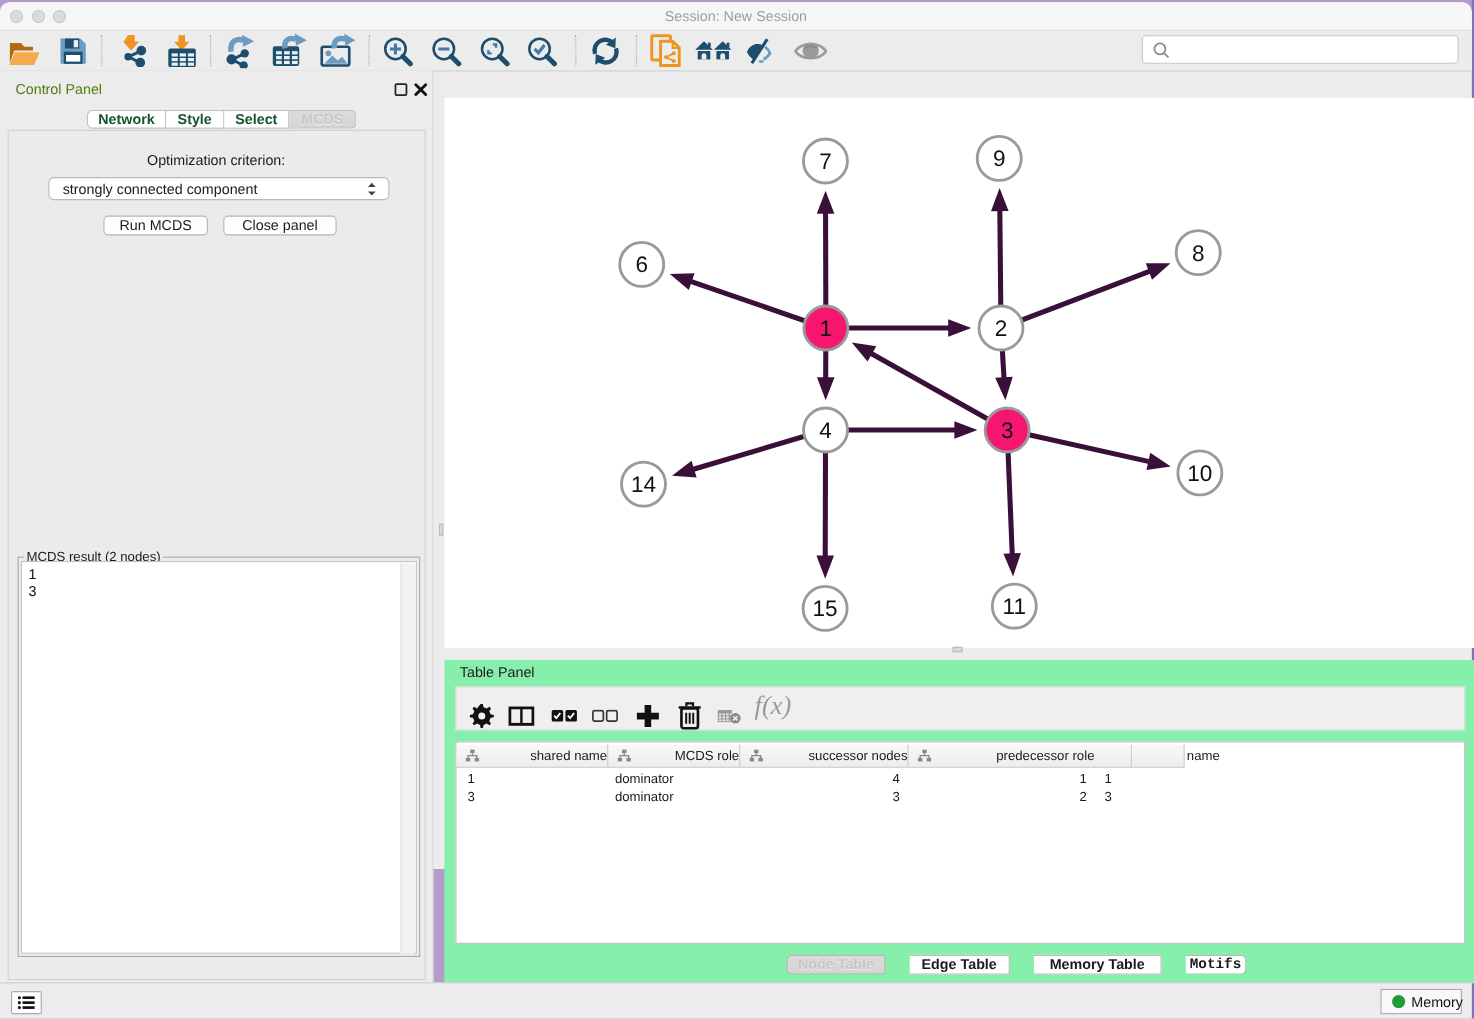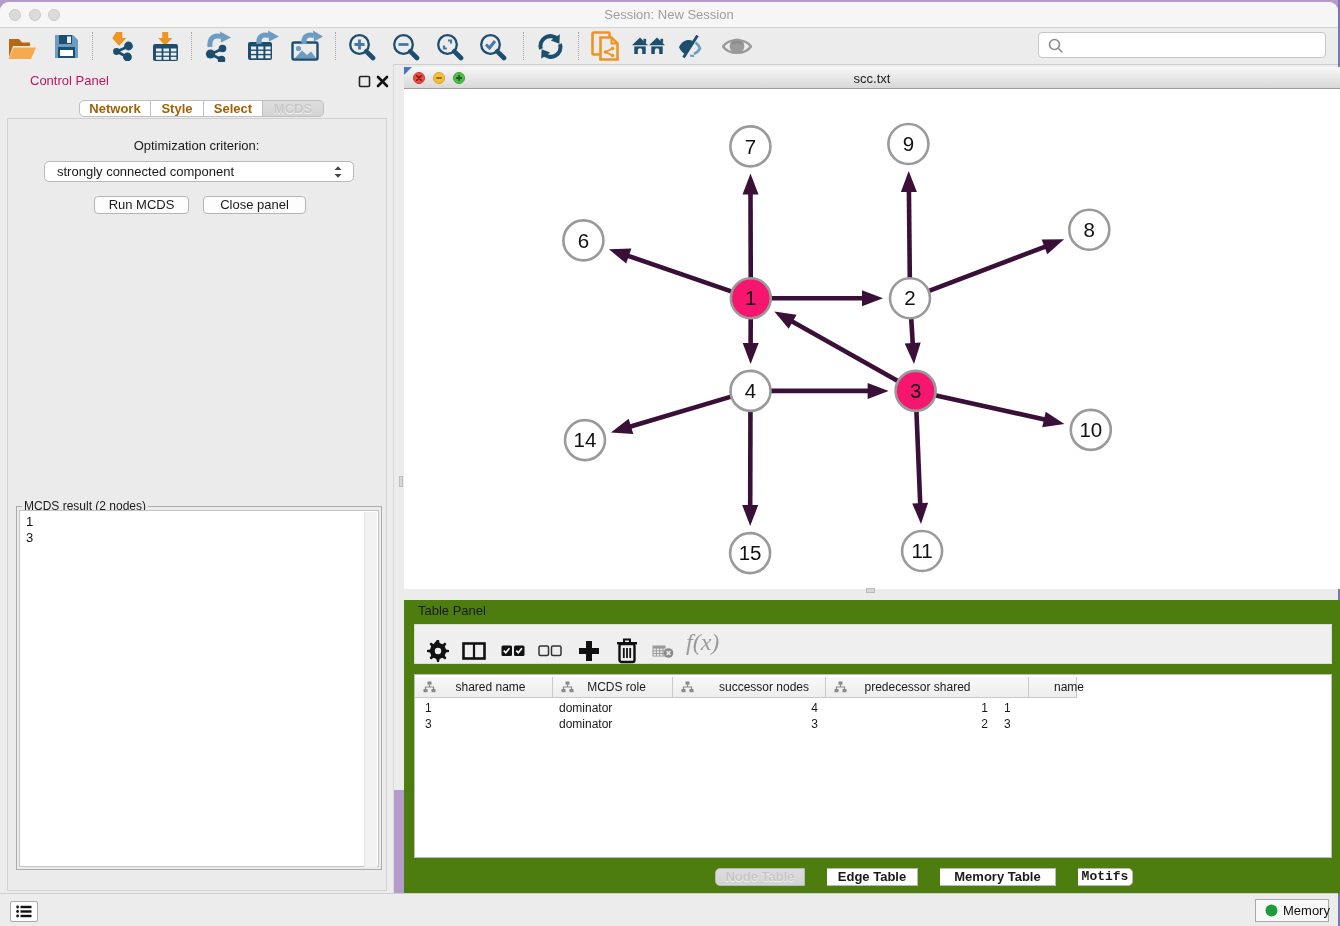--- a/index.html
+++ b/index.html
@@ -10,48 +10,48 @@
 
 #titlebar{position:absolute;left:0;top:0;width:100%;height:25px;background:#F6F6F6;border-radius:9px 9px 0 0;border-bottom:1px solid #D3D3D3;}
 .tl{position:absolute;top:7px;width:12px;height:12px;border-radius:50%;background:#DBDBDB;border:1px solid #C9C9C9;box-sizing:border-box;}
 #wtitle{position:absolute;top:5px;left:0;width:100%;text-align:center;font-size:13px;color:#9E9E9E;}
 
 #toolbar{position:absolute;left:0;top:26px;width:100%;height:36px;background:#ECECEC;border-bottom:1px solid #CFCFCF;}
 .sep{position:absolute;top:4px;height:28px;width:0;border-left:1px dotted #A8A8A8;}
 #search{position:absolute;left:1038px;top:4px;width:288px;height:26px;background:#fff;border:1px solid #C6C6C6;border-radius:4px;box-sizing:border-box;}
 
 #cpanel{position:absolute;left:0;top:62px;width:393px;height:830px;background:#ECECEC;border-right:1px solid #D8D8D8;}
-#cphead{position:absolute;left:14px;top:9px;font-size:13px;color:#be185d;margin-left:16px;}
+#cphead{position:absolute;left:14px;top:9px;font-size:13px;color:#4d7c0f;}
 .tabrow{position:absolute;display:flex;}
-.tab{box-sizing:border-box;height:17px;background:#FFF;border:1px solid #BFBFBF;border-left:none;font-size:13px;font-weight:bold;color:#a16207;text-align:center;line-height:15px;}
+.tab{box-sizing:border-box;height:17px;background:#FFF;border:1px solid #BFBFBF;border-left:none;font-size:13px;font-weight:bold;color:#14532d;text-align:center;line-height:15px;}
 .tab.first{border-left:1px solid #BFBFBF;border-radius:5px 0 0 5px;}
 .tab.last{border-radius:0 5px 5px 0;}
 .tab.sel{background:linear-gradient(#DCDCDC,#D4D4D4);color:#C8C8C8;text-shadow:0 1px 0 #F0F0F0;}
 #cpbody{position:absolute;left:7px;top:54px;width:378px;height:771px;background:#EBEBEB;border:1px solid #D2D2D2;border-top:1px solid #CFCFCF;}
 #optlabel{position:absolute;left:0;top:74px;width:393px;text-align:center;font-size:13px;color:#1a1a1a;}
 #dropdown{position:absolute;left:44px;top:97px;width:310px;height:21px;background:#FFF;border:1px solid #B9B9B9;border-radius:5px;box-sizing:border-box;font-size:13px;color:#1a1a1a;line-height:19px;padding-left:12px;}
 .btn{position:absolute;height:18px;background:#FDFDFD;border:1px solid #B5B5B5;border-radius:4px;box-sizing:border-box;font-size:13px;color:#1a1a1a;text-align:center;line-height:16px;}
 #fieldset{position:absolute;left:16px;top:442px;width:366px;height:364px;border:1px solid #ABABAB;box-sizing:border-box;}
 #legend{position:absolute;left:5px;top:-8px;background:#ECECEC;font-size:12px;color:#1a1a1a;padding:0 2px;}
 #resultbox{position:absolute;left:2px;top:3px;width:360px;height:357px;background:#fff;border:1px solid #C4C4C4;box-sizing:border-box;}
 #resultscroll{position:absolute;right:1px;top:1px;width:12px;height:355px;background:#F2F2F2;border-left:1px solid #E2E2E2;}
 
 #netwin{position:absolute;left:404px;top:65px;width:936px;height:525px;}
 #nettitle{position:absolute;left:0;top:0;width:100%;height:22px;background:linear-gradient(#F7F7F7,#D8D8D8);border-bottom:1px solid #9E9E9E;box-sizing:border-box;}
 .tl2{position:absolute;top:5px;width:12px;height:12px;border-radius:50%;box-sizing:border-box;}
 .tl2 svg{position:absolute;left:0;top:0;}
 #netname{position:absolute;top:4px;left:0;width:100%;text-align:center;font-size:13px;color:#222;}
 #canvas{position:absolute;left:0;top:22px;width:936px;height:500px;background:#fff;}
 
-#tpanel{position:absolute;left:404px;top:598px;width:936px;height:294px;background:#4d7c0f;}
+#tpanel{position:absolute;left:404px;top:598px;width:936px;height:294px;background:#86efac;}
 #tphead{position:absolute;left:14px;top:3px;font-size:13px;color:#1a1a1a;}
 #ttoolbar{position:absolute;left:10px;top:24px;width:918px;height:40px;background:#EFEFEF;border:1px solid #DADADA;box-sizing:border-box;}
 #tablewrap{position:absolute;left:10px;top:74px;width:918px;height:184px;background:#fff;border:1px solid #BDBDBD;box-sizing:border-box;}
 #thead{position:absolute;left:0;top:2px;width:661px;height:20px;background:linear-gradient(#F8F8F8,#EDEDED);border-bottom:1px solid #C9C9C9;border-right:1px solid #C9C9C9;}
-.th{position:absolute;top:0;height:20px;border-left:1px solid #C9C9C9;box-sizing:border-box;font-size:12px;color:#1a1a1a;text-align:center;line-height:20px;}
+.th{position:absolute;top:0;height:20px;border-left:1px solid #C9C9C9;box-sizing:border-box;font-size:12px;color:#1a1a1a;text-align:right;line-height:20px;}
 .td{position:absolute;font-size:12px;color:#1a1a1a;height:16px;line-height:16px;}
 
 #btabs{position:absolute;display:flex;left:289px;top:267.5px;}
 .btab{box-sizing:border-box;height:18px;background:#FFF;border:1px solid #B9B9B9;border-left:none;font-size:13px;font-weight:bold;color:#1a1a1a;text-align:center;line-height:16px;margin-left:22px;}
 .btab.first{border-left:1px solid #B9B9B9;border-radius:5px 0 0 5px;}
 .btab.last{border-radius:0 5px 5px 0;font-family:Liberation Mono, monospace;}
 .btab.sel{background:linear-gradient(#DCDCDC,#D4D4D4);color:#C6C6C6;text-shadow:0 1px 0 #F0F0F0;}
 
 #statusbar{position:absolute;left:0;top:891px;width:1338px;height:35px;background:#ECECEC;border-top:1px solid #CFCFCF;}
 #listbtn{position:absolute;left:10px;top:7px;width:28px;height:21px;background:#FDFDFD;border:1px solid #ABABAB;box-sizing:border-box;border-radius:2px;}
@@ -227,41 +227,20 @@
     <div class="btn" style="left:203px;top:132px;width:103px;">Close panel</div>
     <div id="fieldset">
       <div id="legend">MCDS result (2 nodes)</div>
       <div id="resultbox">
         <div style="position:absolute;left:6px;top:3px;font-size:13px;color:#111;line-height:16px;">1<br>3</div>
         <div id="resultscroll"></div>
       </div>
     </div>
   </div>
   <div id="netwin">
-    <div id="nettitle">
-      <svg width="8" height="8" style="position:absolute;left:0;top:0">
-          <path d="M0 0 L8 0 L0 8 Z" fill="#4A74C9"></path>
-        </svg>
-      <div class="tl2" style="left:9px;background:#EE4B43;border:1px solid #C93A33;">
-          <svg width="10" height="10" viewBox="0 0 10 10">
-            <path d="M2.8 2.8 L7.2 7.2 M7.2 2.8 L2.8 7.2" stroke="#7E1410" stroke-width="1.6" stroke-linecap="round"></path>
-          </svg>
-        </div>
-      <div class="tl2" style="left:29px;background:#F6BD36;border:1px solid #D9A32B;">
-          <svg width="10" height="10" viewBox="0 0 10 10">
-            <line x1="2.2" y1="5" x2="7.8" y2="5" stroke="#8F6A11" stroke-width="1.8"></line>
-          </svg>
-        </div>
-      <div class="tl2" style="left:49px;background:#4EBD4A;border:1px solid #3E9E3B;">
-          <svg width="10" height="10" viewBox="0 0 10 10">
-            <path d="M5 2 L5 8 M2 5 L8 5" stroke="#1D5F1B" stroke-width="1.8"></path>
-          </svg>
-        </div>
-      <div id="netname">scc.txt</div>
-    </div>
     <div id="canvas">
         <svg width="936" height="500" viewBox="0 0 936 500" style="position:absolute;left:0;top:-1.3px">
 <line x1="346.8" y1="210.2" x2="346.5" y2="103.4" stroke="#3A1038" stroke-width="4.6"></line>
 <polygon points="346.5,85.4 354.5,106.4 338.5,106.4" fill="#3A1038"></polygon>
 <line x1="346.8" y1="210.2" x2="221.9" y2="167.1" stroke="#3A1038" stroke-width="4.6"></line>
 <polygon points="204.9,161.2 227.4,160.5 222.2,175.6" fill="#3A1038"></polygon>
 <line x1="346.8" y1="210.2" x2="461.0" y2="210.2" stroke="#3A1038" stroke-width="4.6"></line>
 <polygon points="479.0,210.2 458.0,218.2 458.0,202.2" fill="#3A1038"></polygon>
 <line x1="346.8" y1="210.2" x2="346.6" y2="257.9" stroke="#3A1038" stroke-width="4.6"></line>
 <polygon points="346.6,275.9 338.7,254.9 354.7,254.9" fill="#3A1038"></polygon>
@@ -380,21 +359,21 @@
               <rect x="4.5" y="0.5" width="4" height="3.2" fill="#888"></rect>
               <rect x="0.5" y="8" width="4" height="3.2" fill="#888"></rect>
               <rect x="8.5" y="8" width="4" height="3.2" fill="#888"></rect>
               <path d="M6.5 3.7 L6.5 6 M2.5 8 L2.5 6 L10.5 6 L10.5 8" fill="none" stroke="#888" stroke-width="1.2"></path>
             </svg><span style="margin-left:14px">successor nodes</span></div>
         <div class="th" style="left:410px;width:170px;"><svg width="13" height="12" viewBox="0 0 13 12" style="position:absolute;left:8px;top:4px">
               <rect x="4.5" y="0.5" width="4" height="3.2" fill="#888"></rect>
               <rect x="0.5" y="8" width="4" height="3.2" fill="#888"></rect>
               <rect x="8.5" y="8" width="4" height="3.2" fill="#888"></rect>
               <path d="M6.5 3.7 L6.5 6 M2.5 8 L2.5 6 L10.5 6 L10.5 8" fill="none" stroke="#888" stroke-width="1.2"></path>
-            </svg><span style="margin-left:14px">predecessor shared</span></div>
+            </svg><span style="margin-left:14px">predecessor role</span></div>
         <div class="th" style="left:580px;width:81px;margin-left:33px;">name</div>
       </div>
       <div class="td" style="left:10px;top:25px;">1</div>
       <div class="td" style="left:144px;top:25px;">dominator</div>
       <div class="td" style="left:257px;top:25px;width:146px;text-align:right;">4</div>
       <div class="td" style="left:410px;top:25px;width:163px;text-align:right;">1</div>
       <div class="td" style="left:589px;top:25px;">1</div>
       <div class="td" style="left:10px;top:41px;">3</div>
       <div class="td" style="left:144px;top:41px;">dominator</div>
       <div class="td" style="left:257px;top:41px;width:146px;text-align:right;">3</div>

